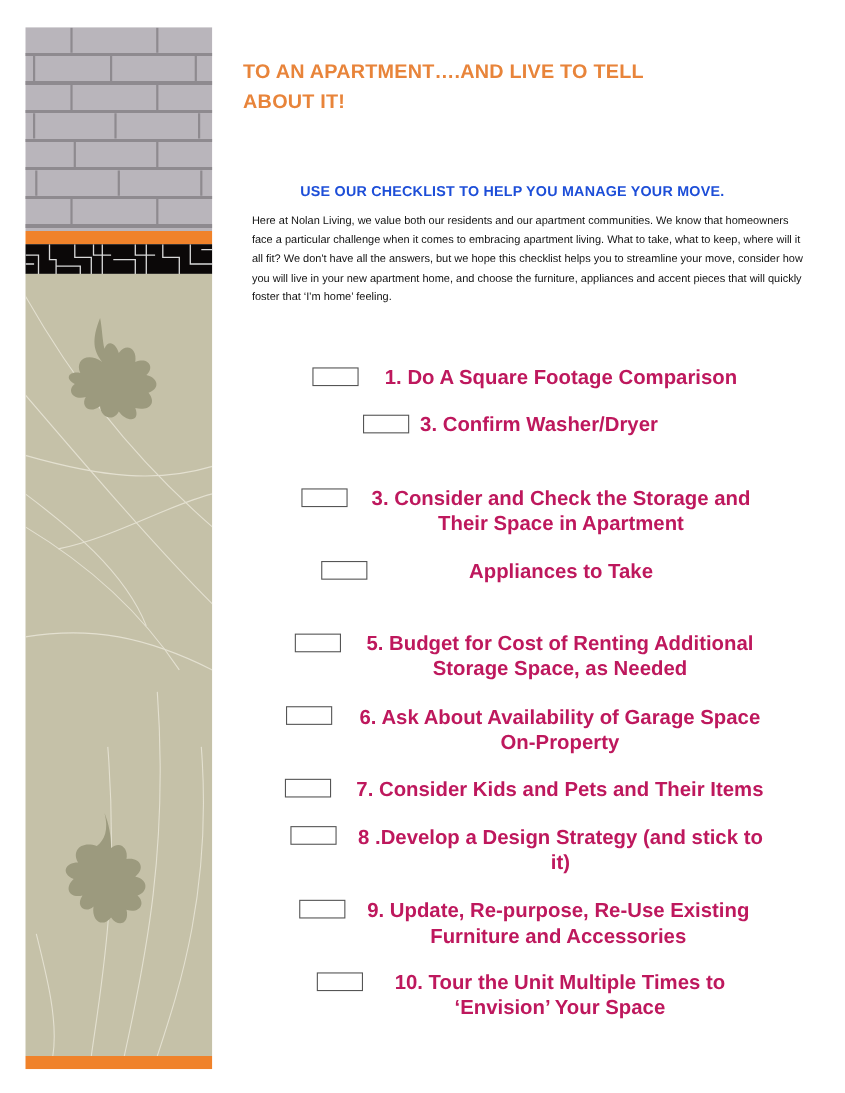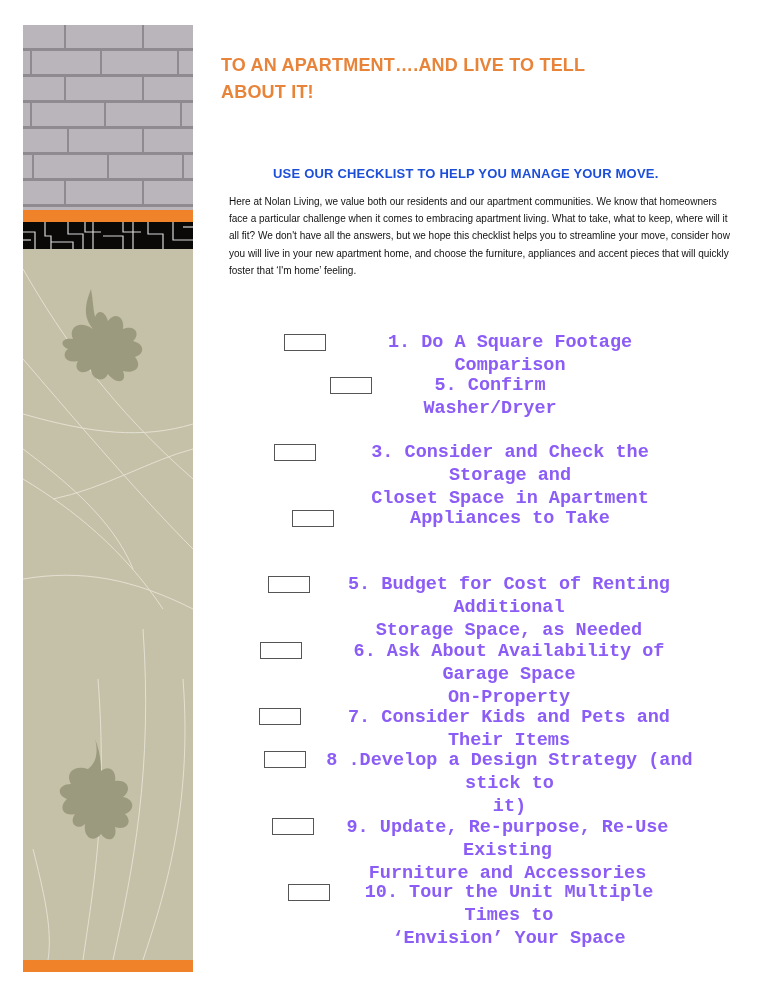--- a/index.html
+++ b/index.html
@@ -13,21 +13,21 @@
   .orange-band { position:absolute; left:0; top:185px; width:170px; height:12px; background:#f0822a; }
   .black-band { position:absolute; left:0; top:197px; width:170px; height:27px; background:#0b0808; }
   .khaki { position:absolute; left:0; top:224px; width:170px; height:711px; background:#c5c1a8; }
   .khaki svg { position:absolute; left:0; top:0; }
   .orange-bottom { position:absolute; left:0; top:935px; width:170px; height:12px; background:#f0822a; }
 
   .title { position:absolute; left:221px; top:52px; width:470px; color:#e8843a; font-weight:bold; font-size:18px; line-height:27px; text-transform:uppercase; letter-spacing:0.2px; }
   .subhead { position:absolute; left:229px; top:166px; color:#1d4ed8; font-weight:bold; font-size:13px; letter-spacing:0.2px;margin-left:44px; }
   .intro { position:absolute; left:229px; top:193px; width:505px; color:#111; font-size:10px; line-height:17.2px; }
 
-  .item { position:absolute; color:#8b5cf6; font-family:Liberation Mono, monospace; font-weight:bold; font-size:18.5px; line-height:23px; text-align:center; }
+  .item { position:absolute; color:#be185d; font-family:Liberation Sans, sans-serif; font-weight:bold; font-size:18.5px; line-height:23px; text-align:center; }
   .box { position:absolute; width:40px; height:15px; border:1px solid #555; background:#fff; }
 </style>
 </head>
 <body>
 
 <div class="sidebar">
   <div class="brick">
     <svg width="170" height="185">
       <g stroke="#8e8a8f" stroke-width="2">
         <line x1="42" y1="0" x2="42" y2="23"></line>
@@ -104,27 +104,27 @@
 <div class="subhead">USE OUR CHECKLIST TO HELP YOU MANAGE YOUR MOVE.</div>
 <div class="intro">Here at Nolan Living, we value both our residents and our apartment communities. We know that homeowners face a particular challenge when it comes to embracing apartment living.  What to take, what to keep, where will it all fit?  We don't have all the answers, but we hope this checklist helps you to streamline your move, consider how you will live in your new apartment home, and choose the furniture, appliances and accent pieces that will quickly foster that ‘I'm home’ feeling.</div>
 
 <div class="box" style="left:284px;top:334px;"></div>
 <div class="item" style="left:340px;top:331px;width:340px;">
   <div>1. Do A Square Footage Comparison</div>
 </div>
 
 <div class="box" style="left:330px;top:377px;"></div>
 <div class="item" style="left:380px;top:374px;width:220px;">
-  <div>5. Confirm Washer/Dryer</div>
+  <div>3. Confirm Washer/Dryer</div>
 </div>
 
 <div class="box" style="left:274px;top:444px;"></div>
 <div class="item" style="left:330px;top:441px;width:360px;">
   <div>3. Consider and Check the Storage and</div>
-  <div>Closet Space in Apartment</div>
+  <div>Their Space in Apartment</div>
 </div>
 
 <div class="box" style="left:292px;top:510px;"></div>
 <div class="item" style="left:350px;top:507px;width:320px;">
   <div>Appliances to Take</div>
 </div>
 
 <div class="box" style="left:268px;top:576px;"></div>
 <div class="item" style="left:324px;top:573px;width:370px;">
   <div>5. Budget for Cost of Renting Additional</div>

